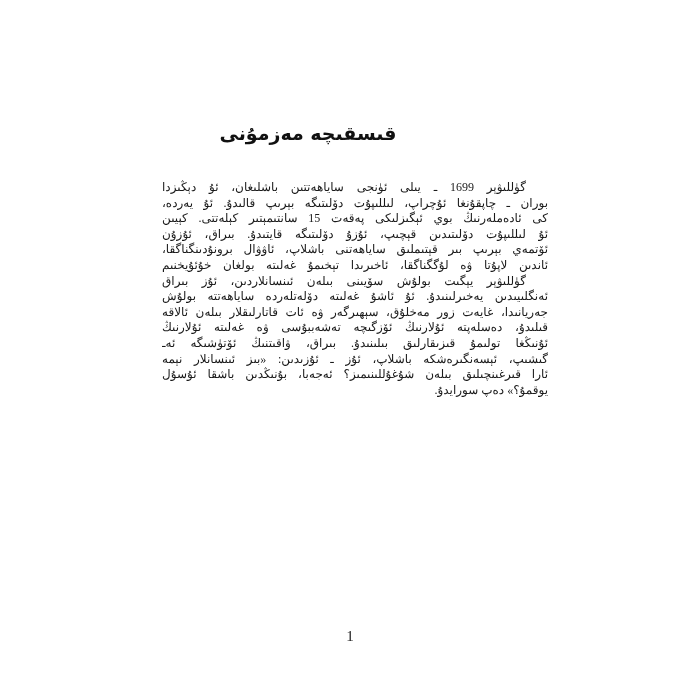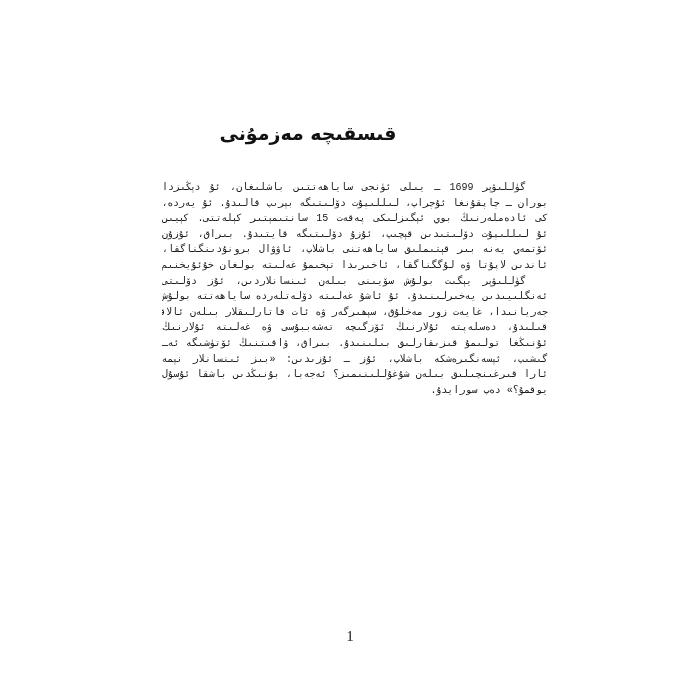--- a/index.html
+++ b/index.html
@@ -31,22 +31,22 @@
       font-size: 19px;
       color: #111111;
     }
     .body-text {
       position: absolute;
       top: 180px;
       left: 162px;
       width: 386px;
       direction: rtl;
       text-align: justify;
-      font-family: Liberation Mono, monospace;
-      font-size: 10px;
+      font-family: Liberation Serif, serif;
+      font-size: 12px;
       line-height: 15.6px;
       color: #1a1a1a;
     }
     .line {
       display: block;
       white-space: nowrap;
       text-align: justify;
       text-align-last: justify;
       overflow: hidden;
     }
@@ -76,25 +76,25 @@
 <div class="page">
 
   <div class="title">قىسقىچە مەزمۇنى</div>
 
   <div class="body-text">
     <div class="para">
       <span class="line indent">گۈللىۋېر 1699 ـ يىلى ئۈنجى ساياھەتتىن باشلىغان، ئۇ دېڭىزدا</span>
       <span class="line">بوران ـ چاپقۇنغا ئۇچراپ، لىللىپۇت دۆلىتىگە بېرىپ قالىدۇ. ئۇ يەردە،</span>
       <span class="line">كى ئادەملەرنىڭ بوي ئېگىزلىكى پەقەت 15 سانتىمېتىر كېلەتتى. كېيىن</span>
       <span class="line">ئۇ لىللىپۇت دۆلىتىدىن قېچىپ، ئۇزۇ دۆلىتىگە قايتىدۇ. بىراق، ئۇزۇن</span>
-      <span class="line">ئۆتمەي يەنە بىر قېتىملىق ساياھەتنى باشلاپ، ئاۋۋال برونۇدىنگناگقا،</span>
+      <span class="line">ئۆتمەي بېرىپ بىر قېتىملىق ساياھەتنى باشلاپ، ئاۋۋال برونۇدىنگناگقا،</span>
       <span class="line">ئاندىن لاپۇتا ۋە لۇگگناگقا، ئاخىرىدا تېخىمۇ غەلىتە بولغان خۇئۇيخنىم</span>
     </div>
     <div class="para">
-      <span class="line indent">گۈللىۋېر يېگىت بولۇش سۆيىنى بىلەن ئىنسانلاردىن، ئۇز دۆلىتى</span>
+      <span class="line indent">گۈللىۋېر يېگىت بولۇش سۆيىنى بىلەن ئىنسانلاردىن، ئۇز بىراق</span>
       <span class="line">ئەنگلىيىدىن يەخىرلىنىدۇ. ئۇ ئاشۇ غەلىتە دۆلەتلەردە ساياھەتتە بولۇش</span>
       <span class="line">جەريانىدا، غايەت زور مەخلۇق، سېھىرگەر ۋە ئات قاتارلىقلار بىلەن ئالاقە</span>
       <span class="line">قىلىدۇ، دەسلەپتە ئۇلارنىڭ ئۆزگىچە تەشەببۇسى ۋە غەلىتە ئۇلارنىڭ</span>
       <span class="line">ئۇنىڭغا تولىمۇ قىزىقارلىق بىلىنىدۇ. بىراق، ۋاقىتنىڭ ئۆتۈشىگە ئەـ</span>
       <span class="line">گىشىپ، ئېسەنگىرەشكە باشلاپ، ئۇز ـ ئۇزىدىن: «بىز ئىنسانلار نېمە</span>
       <span class="line">ئارا قىرغىنچىلىق بىلەن شۇغۇللىنىمىز؟ ئەجەبا، بۇنىڭدىن باشقا ئۇسۇل</span>
       <span class="line last">يوقمۇ؟» دەپ سورايدۇ.</span>
     </div>
   </div>
 

